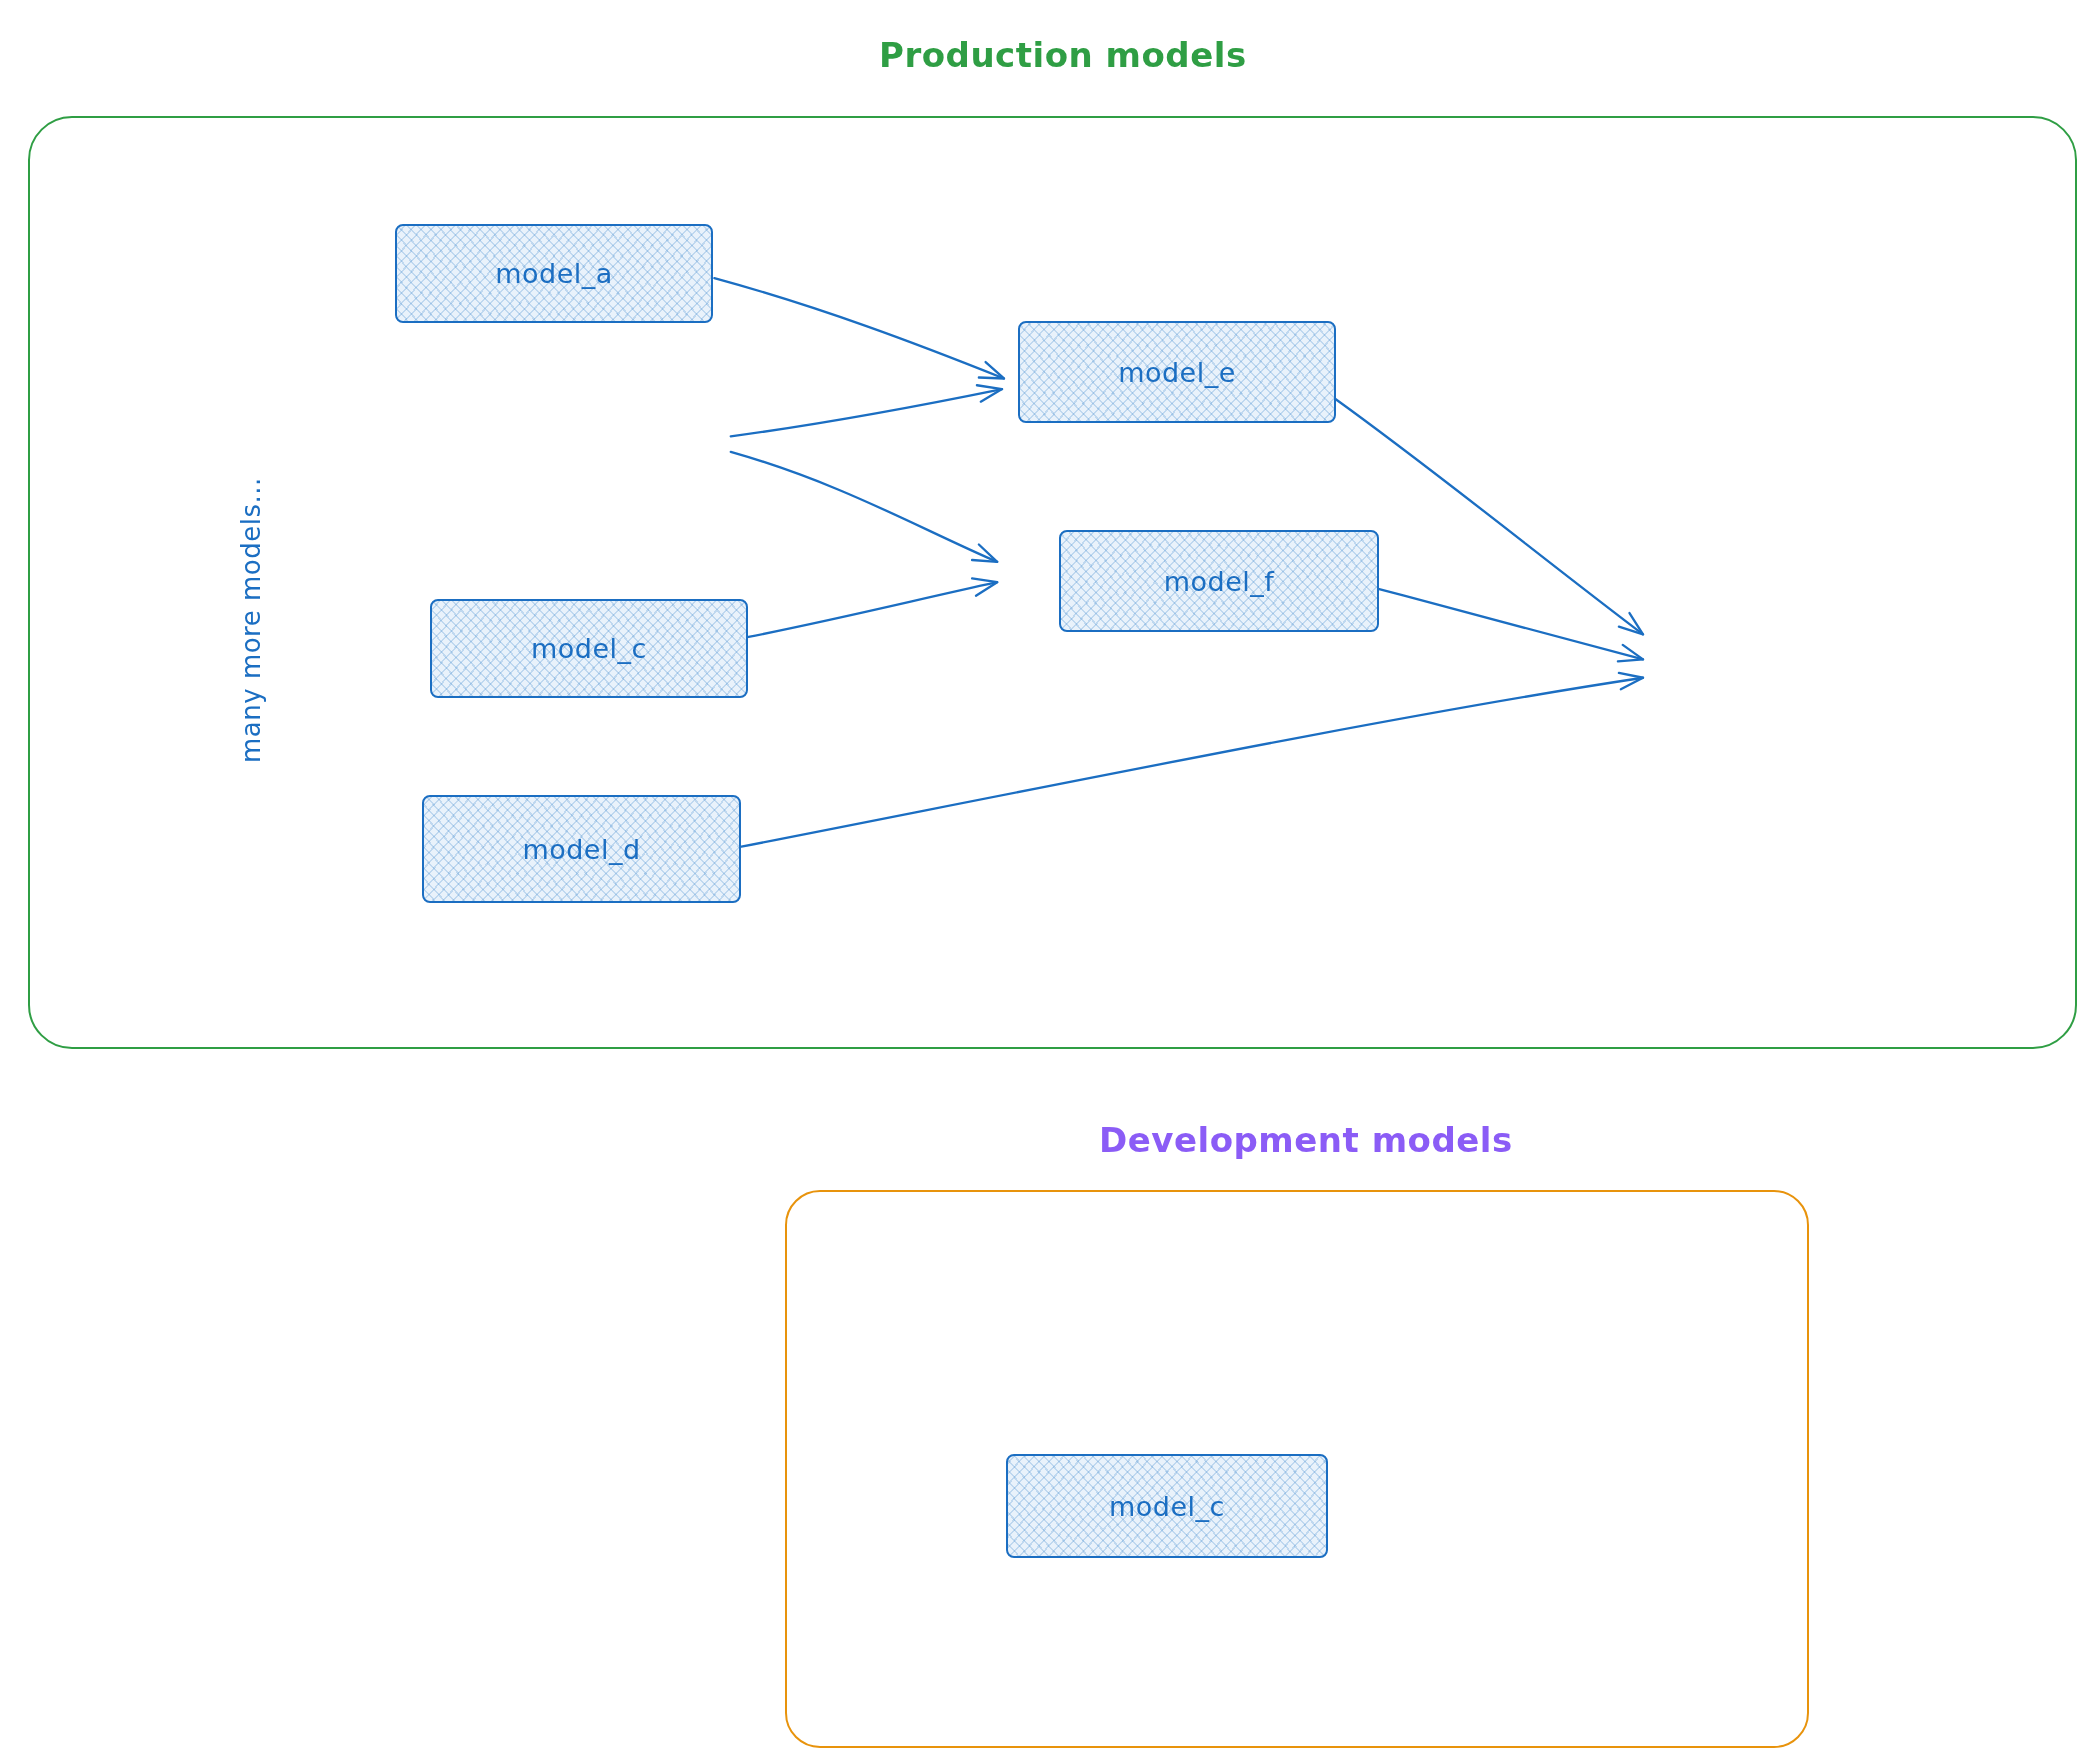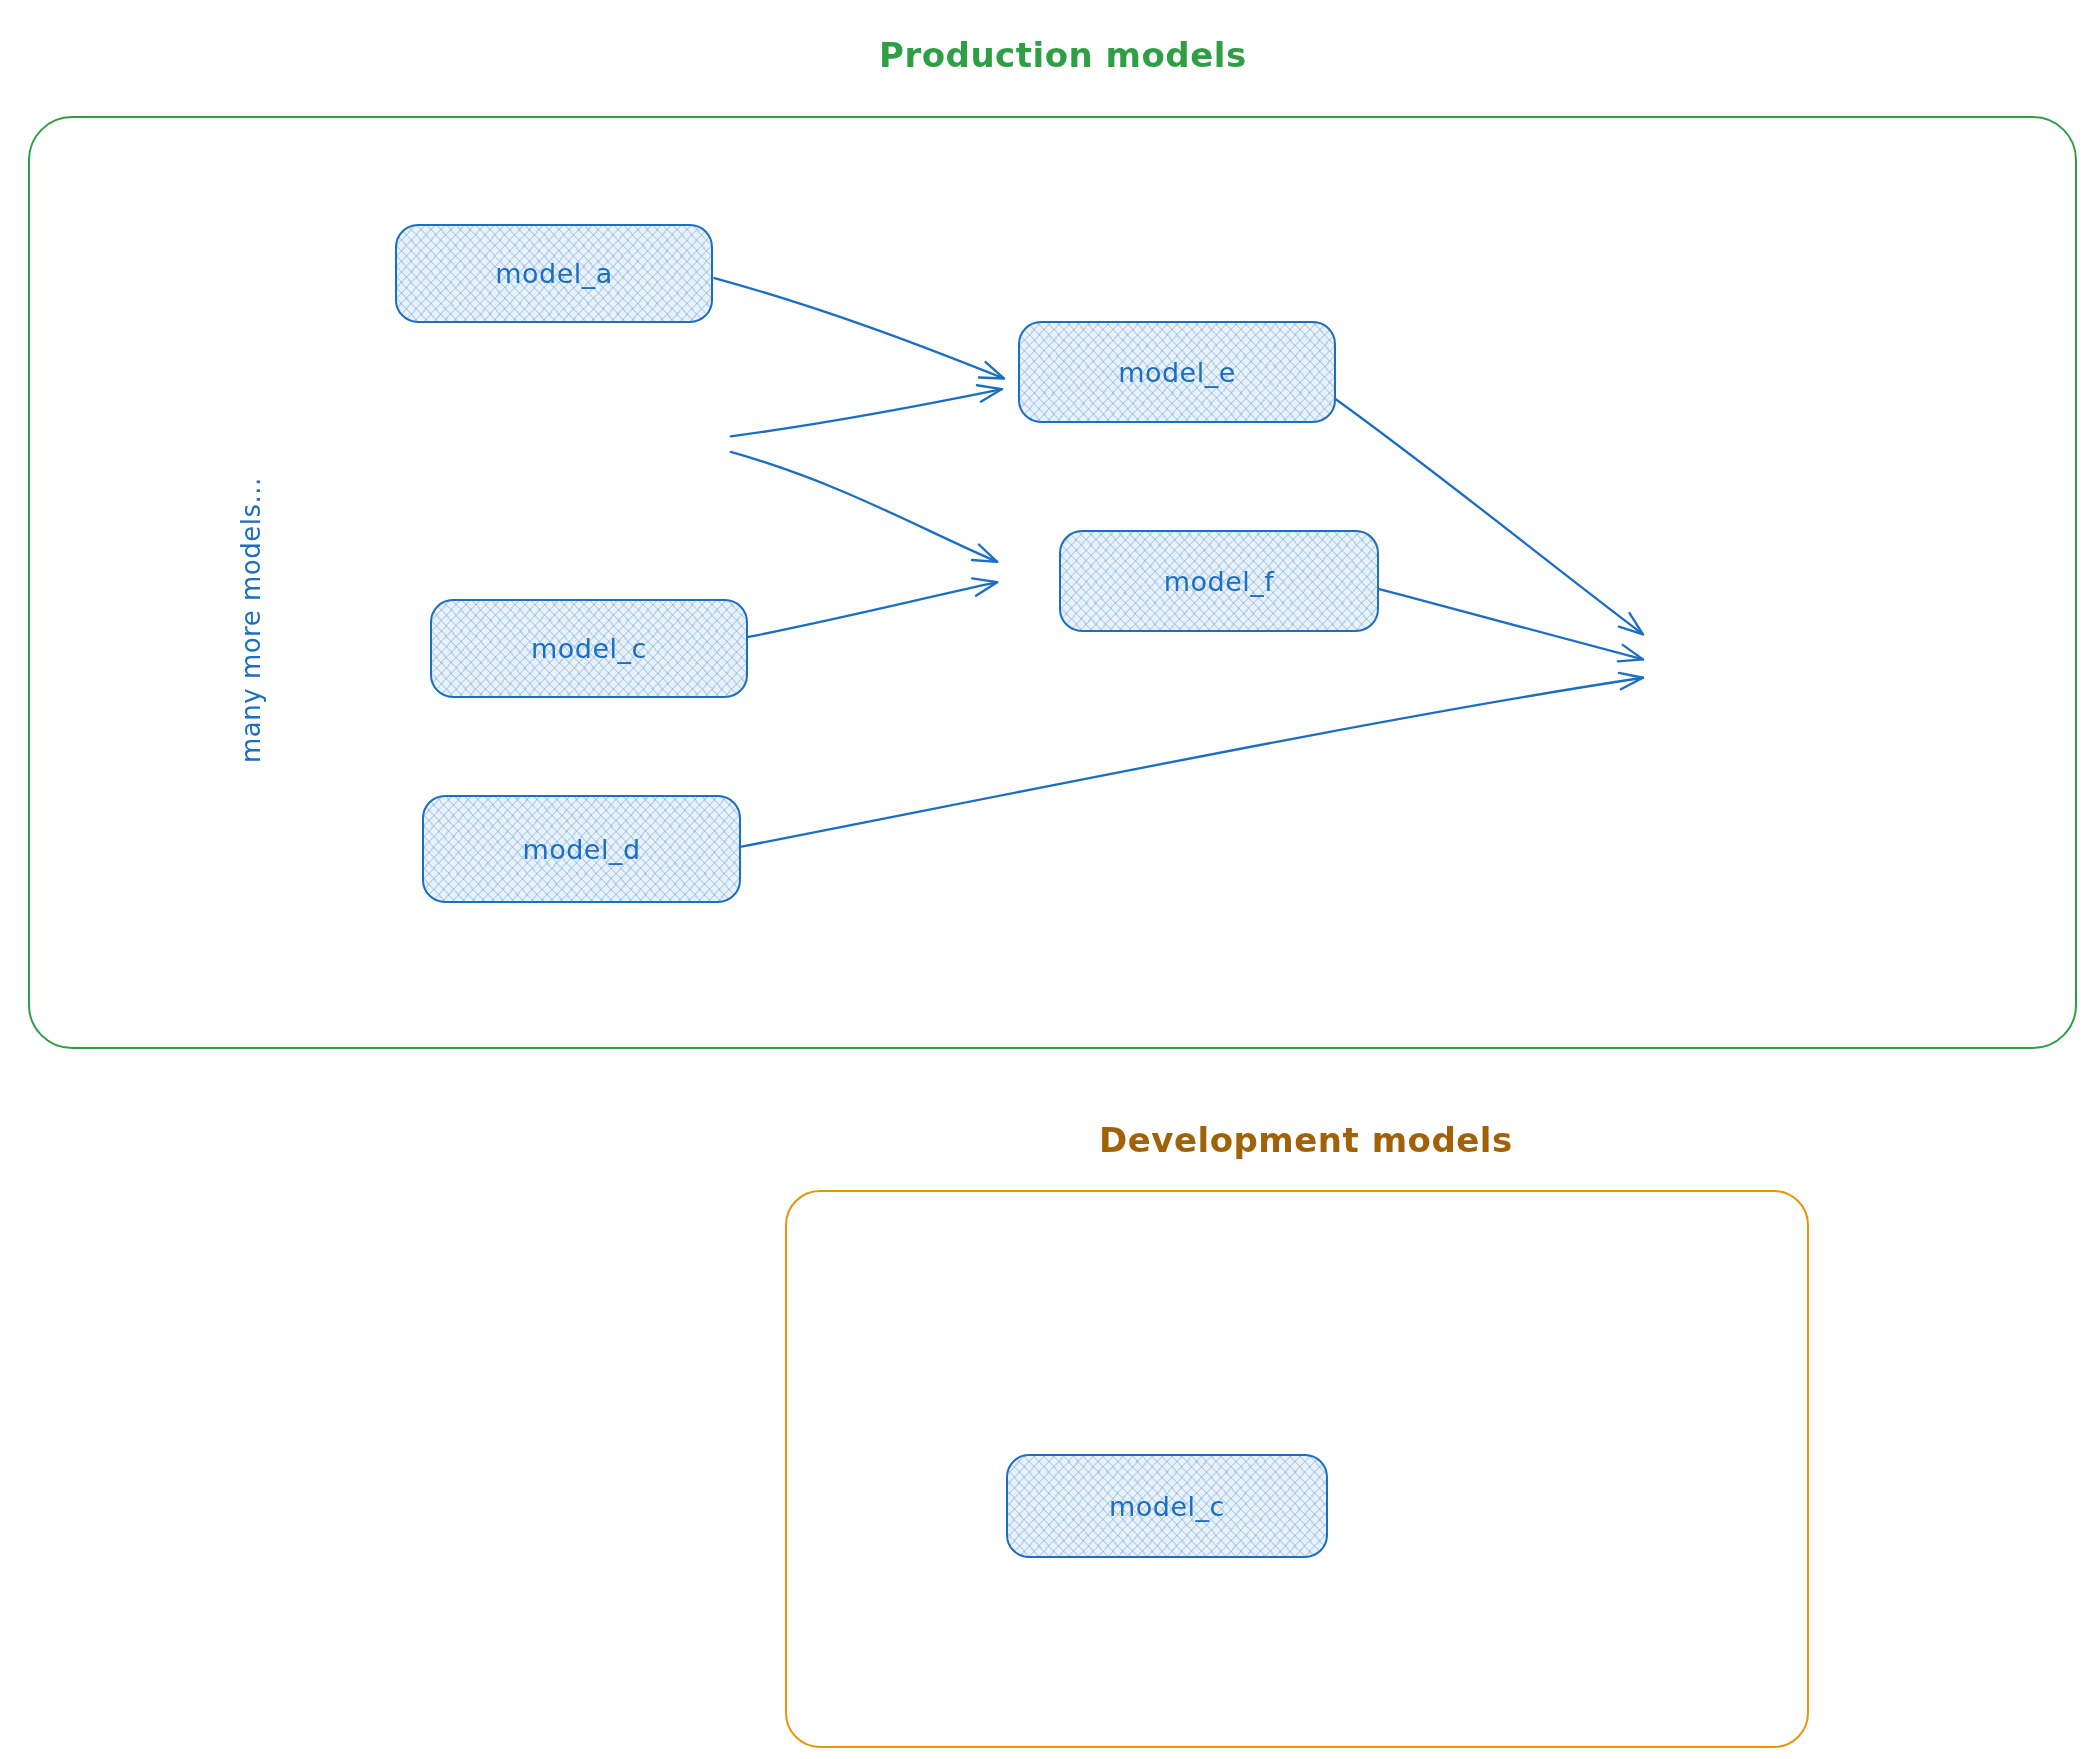--- a/index.html
+++ b/index.html
@@ -16,21 +16,21 @@
     background: #ffffff;
   }
   .group-title {
     position: absolute;
     font-size: 34px;
     font-weight: 700;
     letter-spacing: 0.5px;
     white-space: nowrap;
   }
   .production-title { left: 879px; top: 35px; color: #2f9e44; }
-  .development-title { left: 1099px; top: 1120px; color: #a16207; }
+  .development-title { left: 1099px; top: 1120px; color: #8b5cf6; }
   .group-box {
     position: absolute;
     border: 2.4px solid;
     background: transparent;
   }
   .production-box {
     left: 28px; top: 116px; width: 2045px; height: 929px;
     border-color: #2f9e44; border-radius: 44px;
   }
   .development-box {
@@ -40,21 +40,21 @@
   .node {
     position: absolute;
     display: flex;
     align-items: center;
     justify-content: center;
     color: #1b6ec2;
     font-size: 27px;
     font-weight: 500;
     letter-spacing: 0.5px;
     border: 2.4px solid #1b6ec2;
-    border-radius: 23px;
+    border-radius: 8px;
     background-color: #e9f2fb;
     background-image:
       repeating-linear-gradient(47deg,  rgba(25,113,194,0.20) 0 1.5px, transparent 1.5px 7.2px),
       repeating-linear-gradient(-47deg, rgba(25,113,194,0.20) 0 1.5px, transparent 1.5px 7.2px);
   }
   .n-a { left: 395px;  top: 224px;  width: 314px; height: 95px; }
   .n-b { left: 412px;  top: 398px;  width: 315px; height: 99px; }
   .n-c { left: 430px;  top: 599px;  width: 314px; height: 95px; }
   .n-d { left: 422px;  top: 795px;  width: 315px; height: 104px; }
   .n-e { left: 1018px; top: 321px;  width: 314px; height: 98px; }

